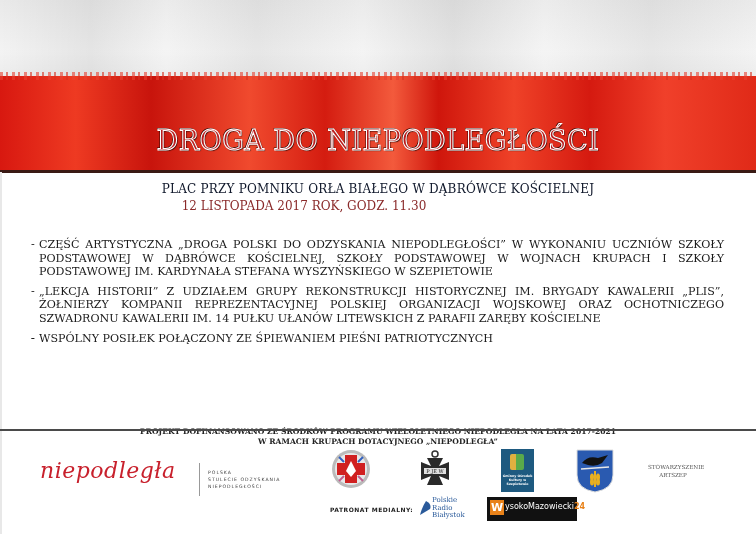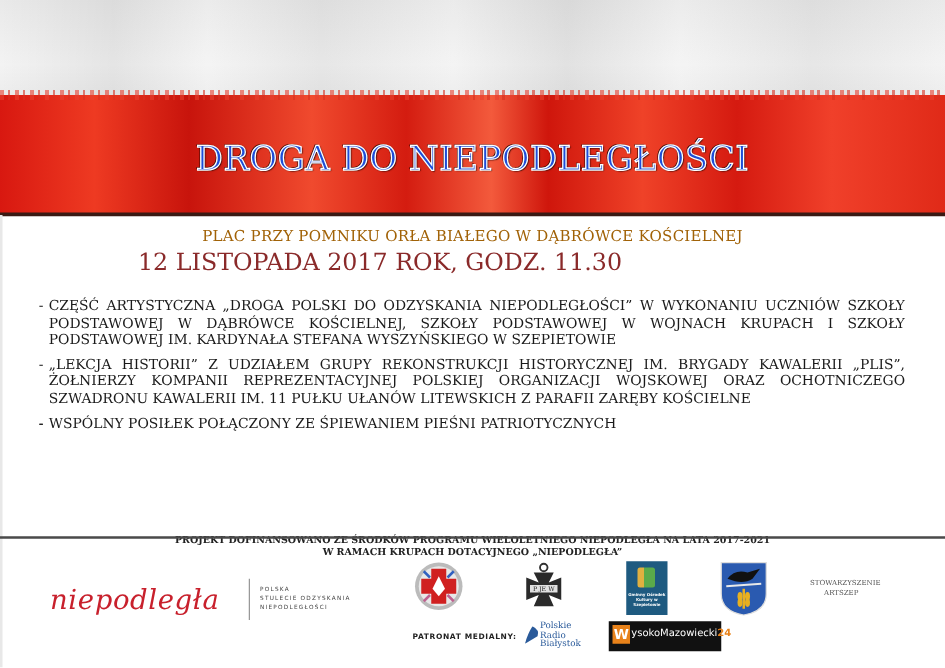--- a/index.html
+++ b/index.html
@@ -18,48 +18,48 @@
       linear-gradient(90deg, #d81810 0%, #ee3a22 10%, #c8140c 20%, #f04a2e 33%, #d41c10 43%, #f35a3c 52%, #cf160c 58%, #ef4228 68%, #d51a10 78%, #f0402a 88%, #e02a18 100%);
   }
   .flag-red::before {
     content:""; position:absolute; left:0; top:-4px; width:100%; height:8px;
     background: repeating-linear-gradient(90deg, #e84030 0 3px, rgba(255,255,255,0) 3px 6px, #d83020 6px 8px, rgba(255,255,255,0) 8px 12px);
     opacity:0.6;
   }
   .flag-bottom-line { position:absolute; left:0; top:170px; width:756px; height:3px; background:#3a1a14; }
 
   .main-title {
-    position:absolute; left:0; top:112px; width:756px; text-align:center;
+    position:absolute; left:0; top:125px; width:756px; text-align:center;
     font-family:"DejaVu Serif", serif; font-size:27px; letter-spacing:0.5px;
-    color:#1d4ed8;
+    color:#b91c1c;
     -webkit-text-stroke:1px #ffffff;
     text-shadow: 0 0 1px #2a0a06, 1px 1px 1px #3a0a06, -1px -1px 0 #3a0a06;
   }
 
   .place {
     position:absolute; left:0; top:182px; width:756px; text-align:center;
-    font-size:12px; color:#a16207; letter-spacing:0.2px;
+    font-size:12px; color:#0f172a; letter-spacing:0.2px;
   }
   .date {
     position:absolute; left:0; top:199px; width:608px; text-align:center;
-    font-size:19px; color:#8a2a2a; font-weight:normal;
+    font-size:12px; color:#8a2a2a; font-weight:normal;
   }
 
   .program { position:absolute; left:32px; top:238px; width:692px; color:#1a1a1a; font-size:11.1px; line-height:13.6px; }
   .item { position:relative; padding-left:7px; text-align:justify; text-align-last:left; margin-bottom:6px; }
   .item .dash { position:absolute; left:-1px; top:0; }
 
   .funding {
     position:absolute; left:0; top:407px; width:756px; text-align:center;
     font-size:7.6px; line-height:10px; color:#222; font-weight:bold;margin-top:20px;
   }
   .divider { position:absolute; left:0; top:429px; width:756px; height:2px; background:#4a4a4a; }
   .left-edge { position:absolute; left:0; top:172px; width:2px; height:362px; background:#e8e8e8; }
 
-  .logo-niepodlegla { position:absolute; left:40px; top:464px; width:160px; height:50px; }
+  .logo-niepodlegla { position:absolute; left:40px; top:454px; width:160px; height:50px; }
   .logo-niepodlegla .script {
     position:absolute; left:0; top:4px; font-family:"DejaVu Serif", serif; font-style:italic;
     font-size:22px; color:#c8202c; letter-spacing:0.5px;
   }
   .logo-sep { position:absolute; left:199px; top:463px; width:1px; height:33px; background:#999; }
   .logo-sub { position:absolute; left:208px; top:469px; font-family:"DejaVu Sans", sans-serif; font-size:4.6px; line-height:7px; letter-spacing:1px; color:#444; }
 
   .badge { position:absolute; }
   .patronat { position:absolute; left:330px; top:506px; font-family:"DejaVu Sans", sans-serif; font-size:6px; font-weight:bold; letter-spacing:0.5px; color:#222; }
   .radio { position:absolute; left:420px; top:497px; width:50px; height:24px; }
@@ -86,21 +86,21 @@
 <div class="place">PLAC PRZY POMNIKU ORŁA BIAŁEGO W DĄBRÓWCE KOŚCIELNEJ</div>
 <div class="date">12 LISTOPADA 2017 ROK, GODZ. 11.30</div>
 
 <div class="program">
   <div class="item">
     <span class="dash">-</span>
     <span>CZĘŚĆ ARTYSTYCZNA „DROGA POLSKI DO ODZYSKANIA NIEPODLEGŁOŚCI” W WYKONANIU UCZNIÓW SZKOŁY PODSTAWOWEJ W DĄBRÓWCE KOŚCIELNEJ, SZKOŁY PODSTAWOWEJ W WOJNACH KRUPACH I SZKOŁY PODSTAWOWEJ IM. KARDYNAŁA STEFANA WYSZYŃSKIEGO W SZEPIETOWIE</span>
   </div>
   <div class="item">
     <span class="dash">-</span>
-    <span>„LEKCJA HISTORII” Z UDZIAŁEM GRUPY REKONSTRUKCJI HISTORYCZNEJ IM. BRYGADY KAWALERII „PLIS”, ŻOŁNIERZY KOMPANII REPREZENTACYJNEJ POLSKIEJ ORGANIZACJI WOJSKOWEJ ORAZ OCHOTNICZEGO SZWADRONU KAWALERII IM. 11 PUŁKU UŁANÓW LITEWSKICH Z PARAFII ZARĘBY KOŚCIELNE</span>
+    <span>„LEKCJA HISTORII” Z UDZIAŁEM GRUPY REKONSTRUKCJI HISTORYCZNEJ IM. BRYGADY KAWALERII „PLIS”, ŻOŁNIERZY KOMPANII REPREZENTACYJNEJ POLSKIEJ ORGANIZACJI WOJSKOWEJ ORAZ OCHOTNICZEGO SZWADRONU KAWALERII IM. 14 PUŁKU UŁANÓW LITEWSKICH Z PARAFII ZARĘBY KOŚCIELNE</span>
   </div>
   <div class="item">
     <span class="dash">-</span>
   </div>
   <div class="item">
     <span class="dash">-</span>
     <span>WSPÓLNY POSIŁEK POŁĄCZONY ZE ŚPIEWANIEM PIEŚNI PATRIOTYCZNYCH</span>
   </div>
 </div>
 

